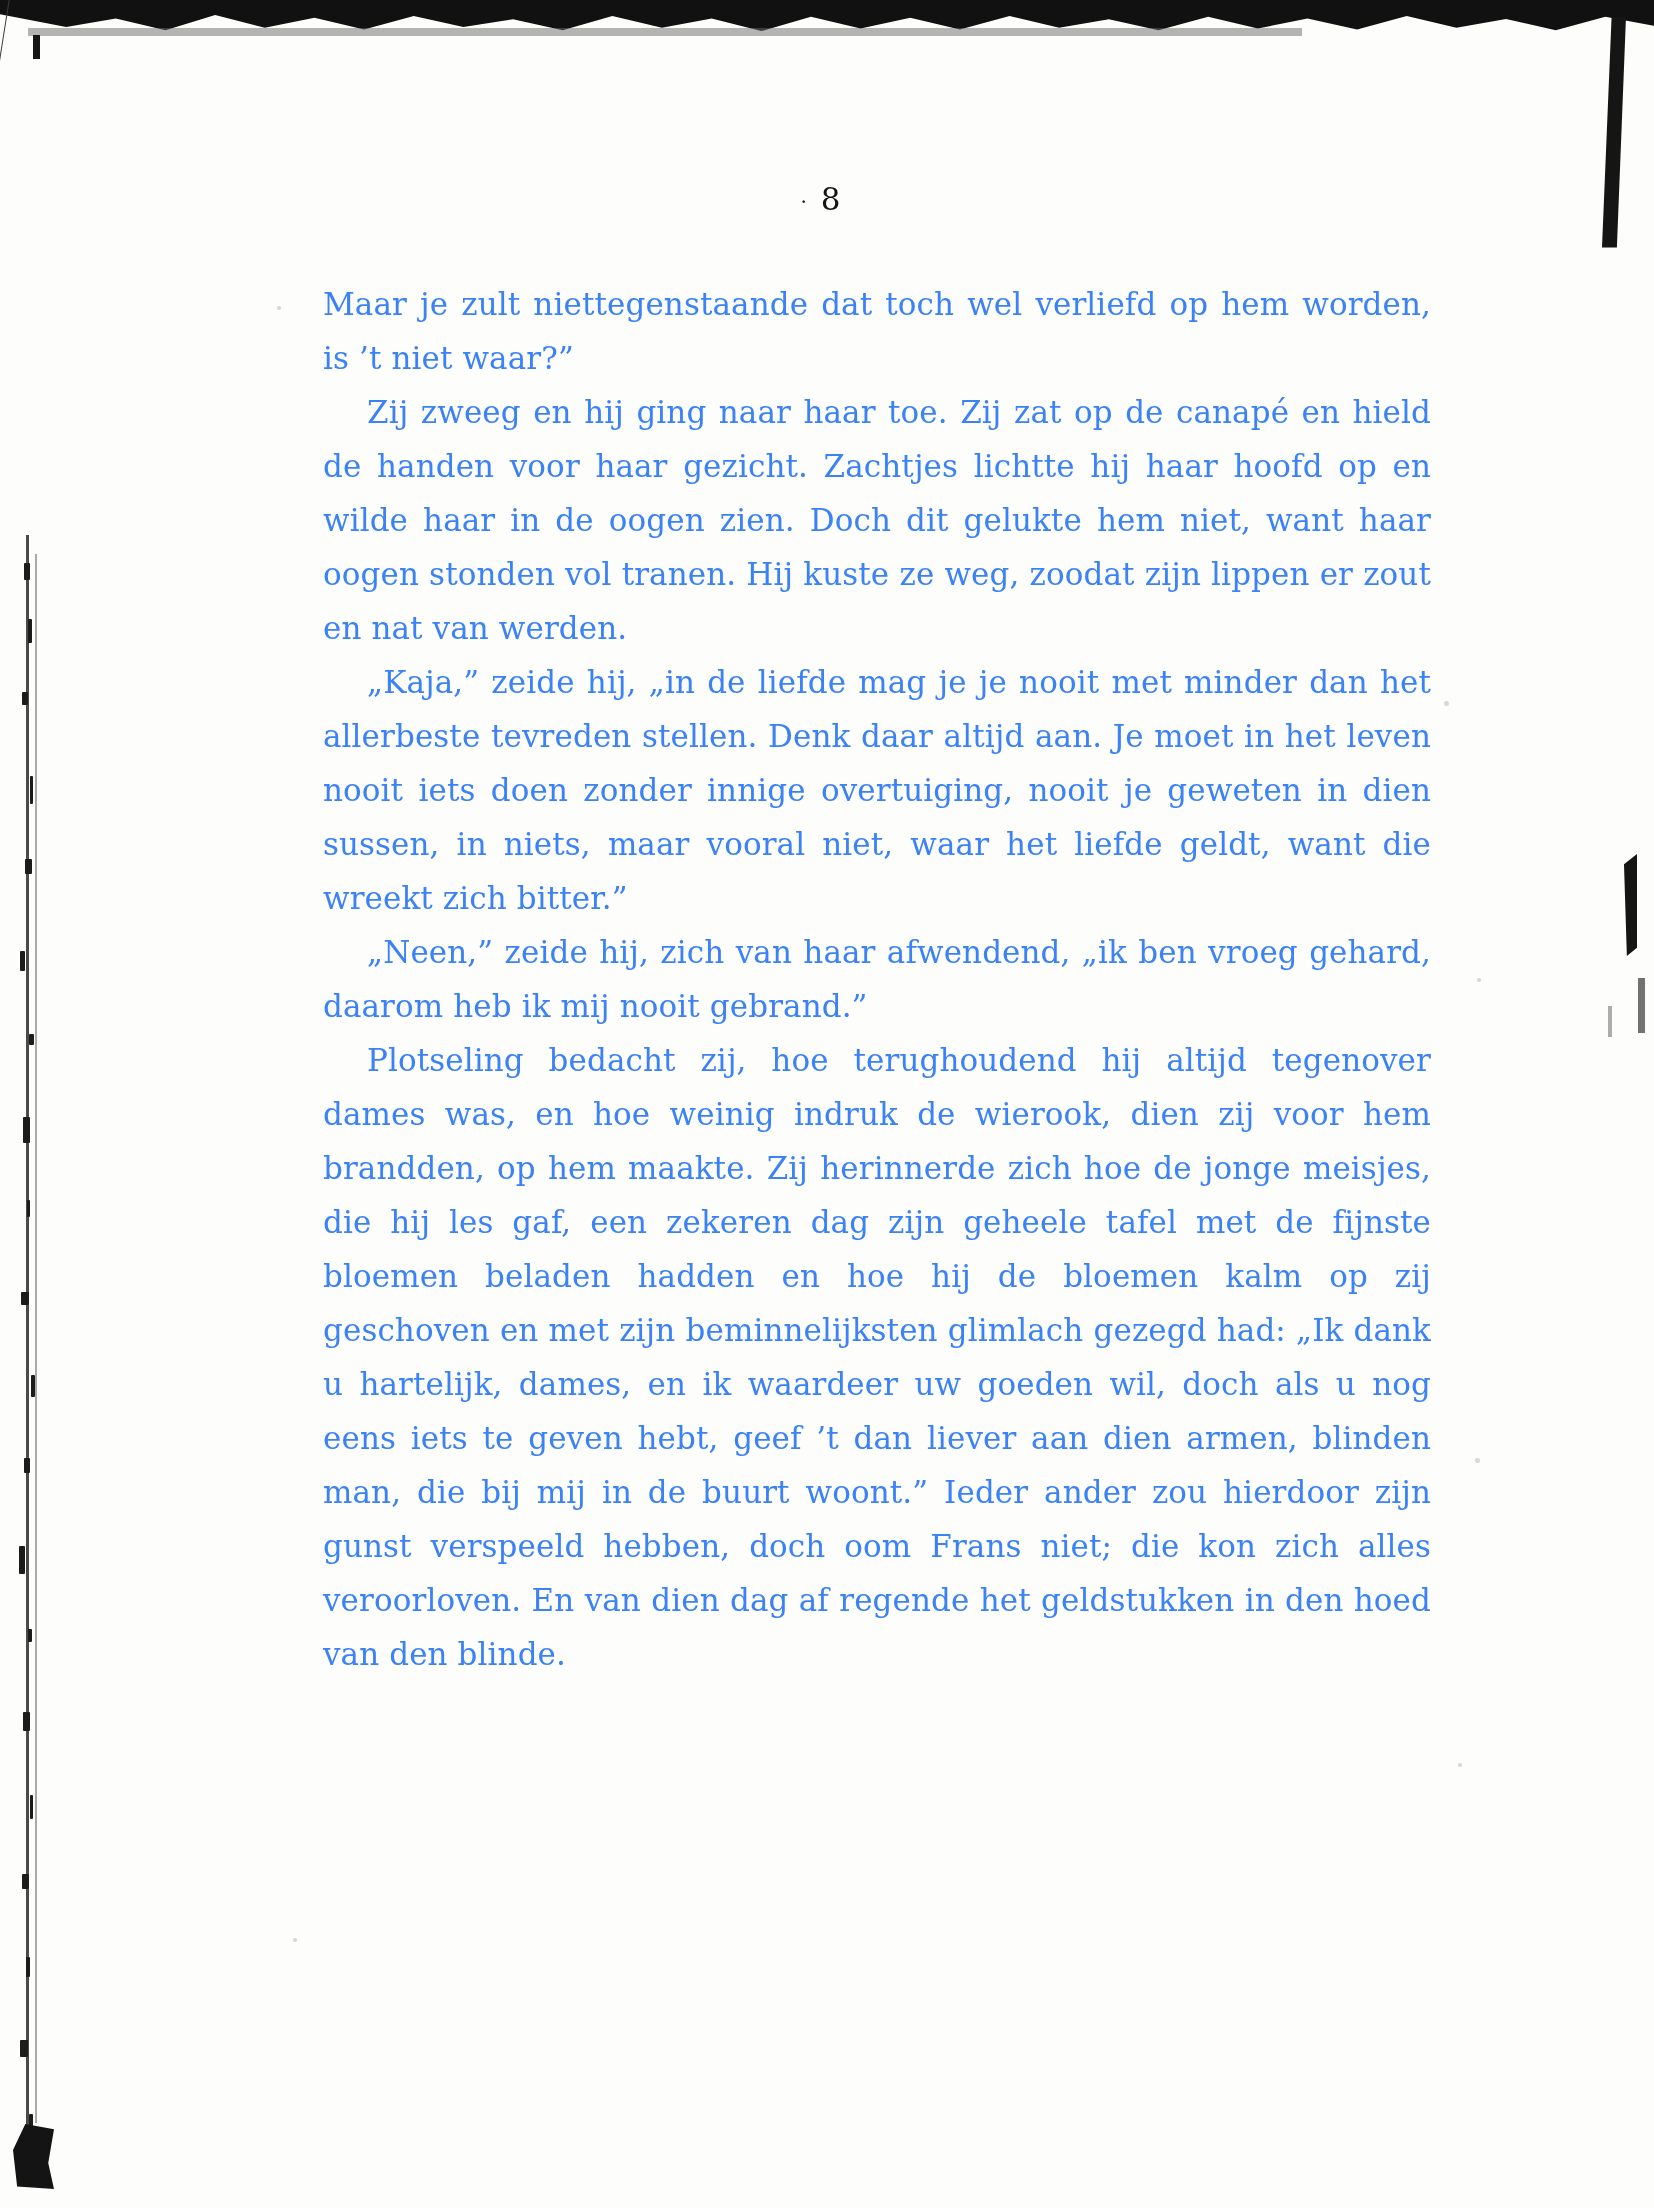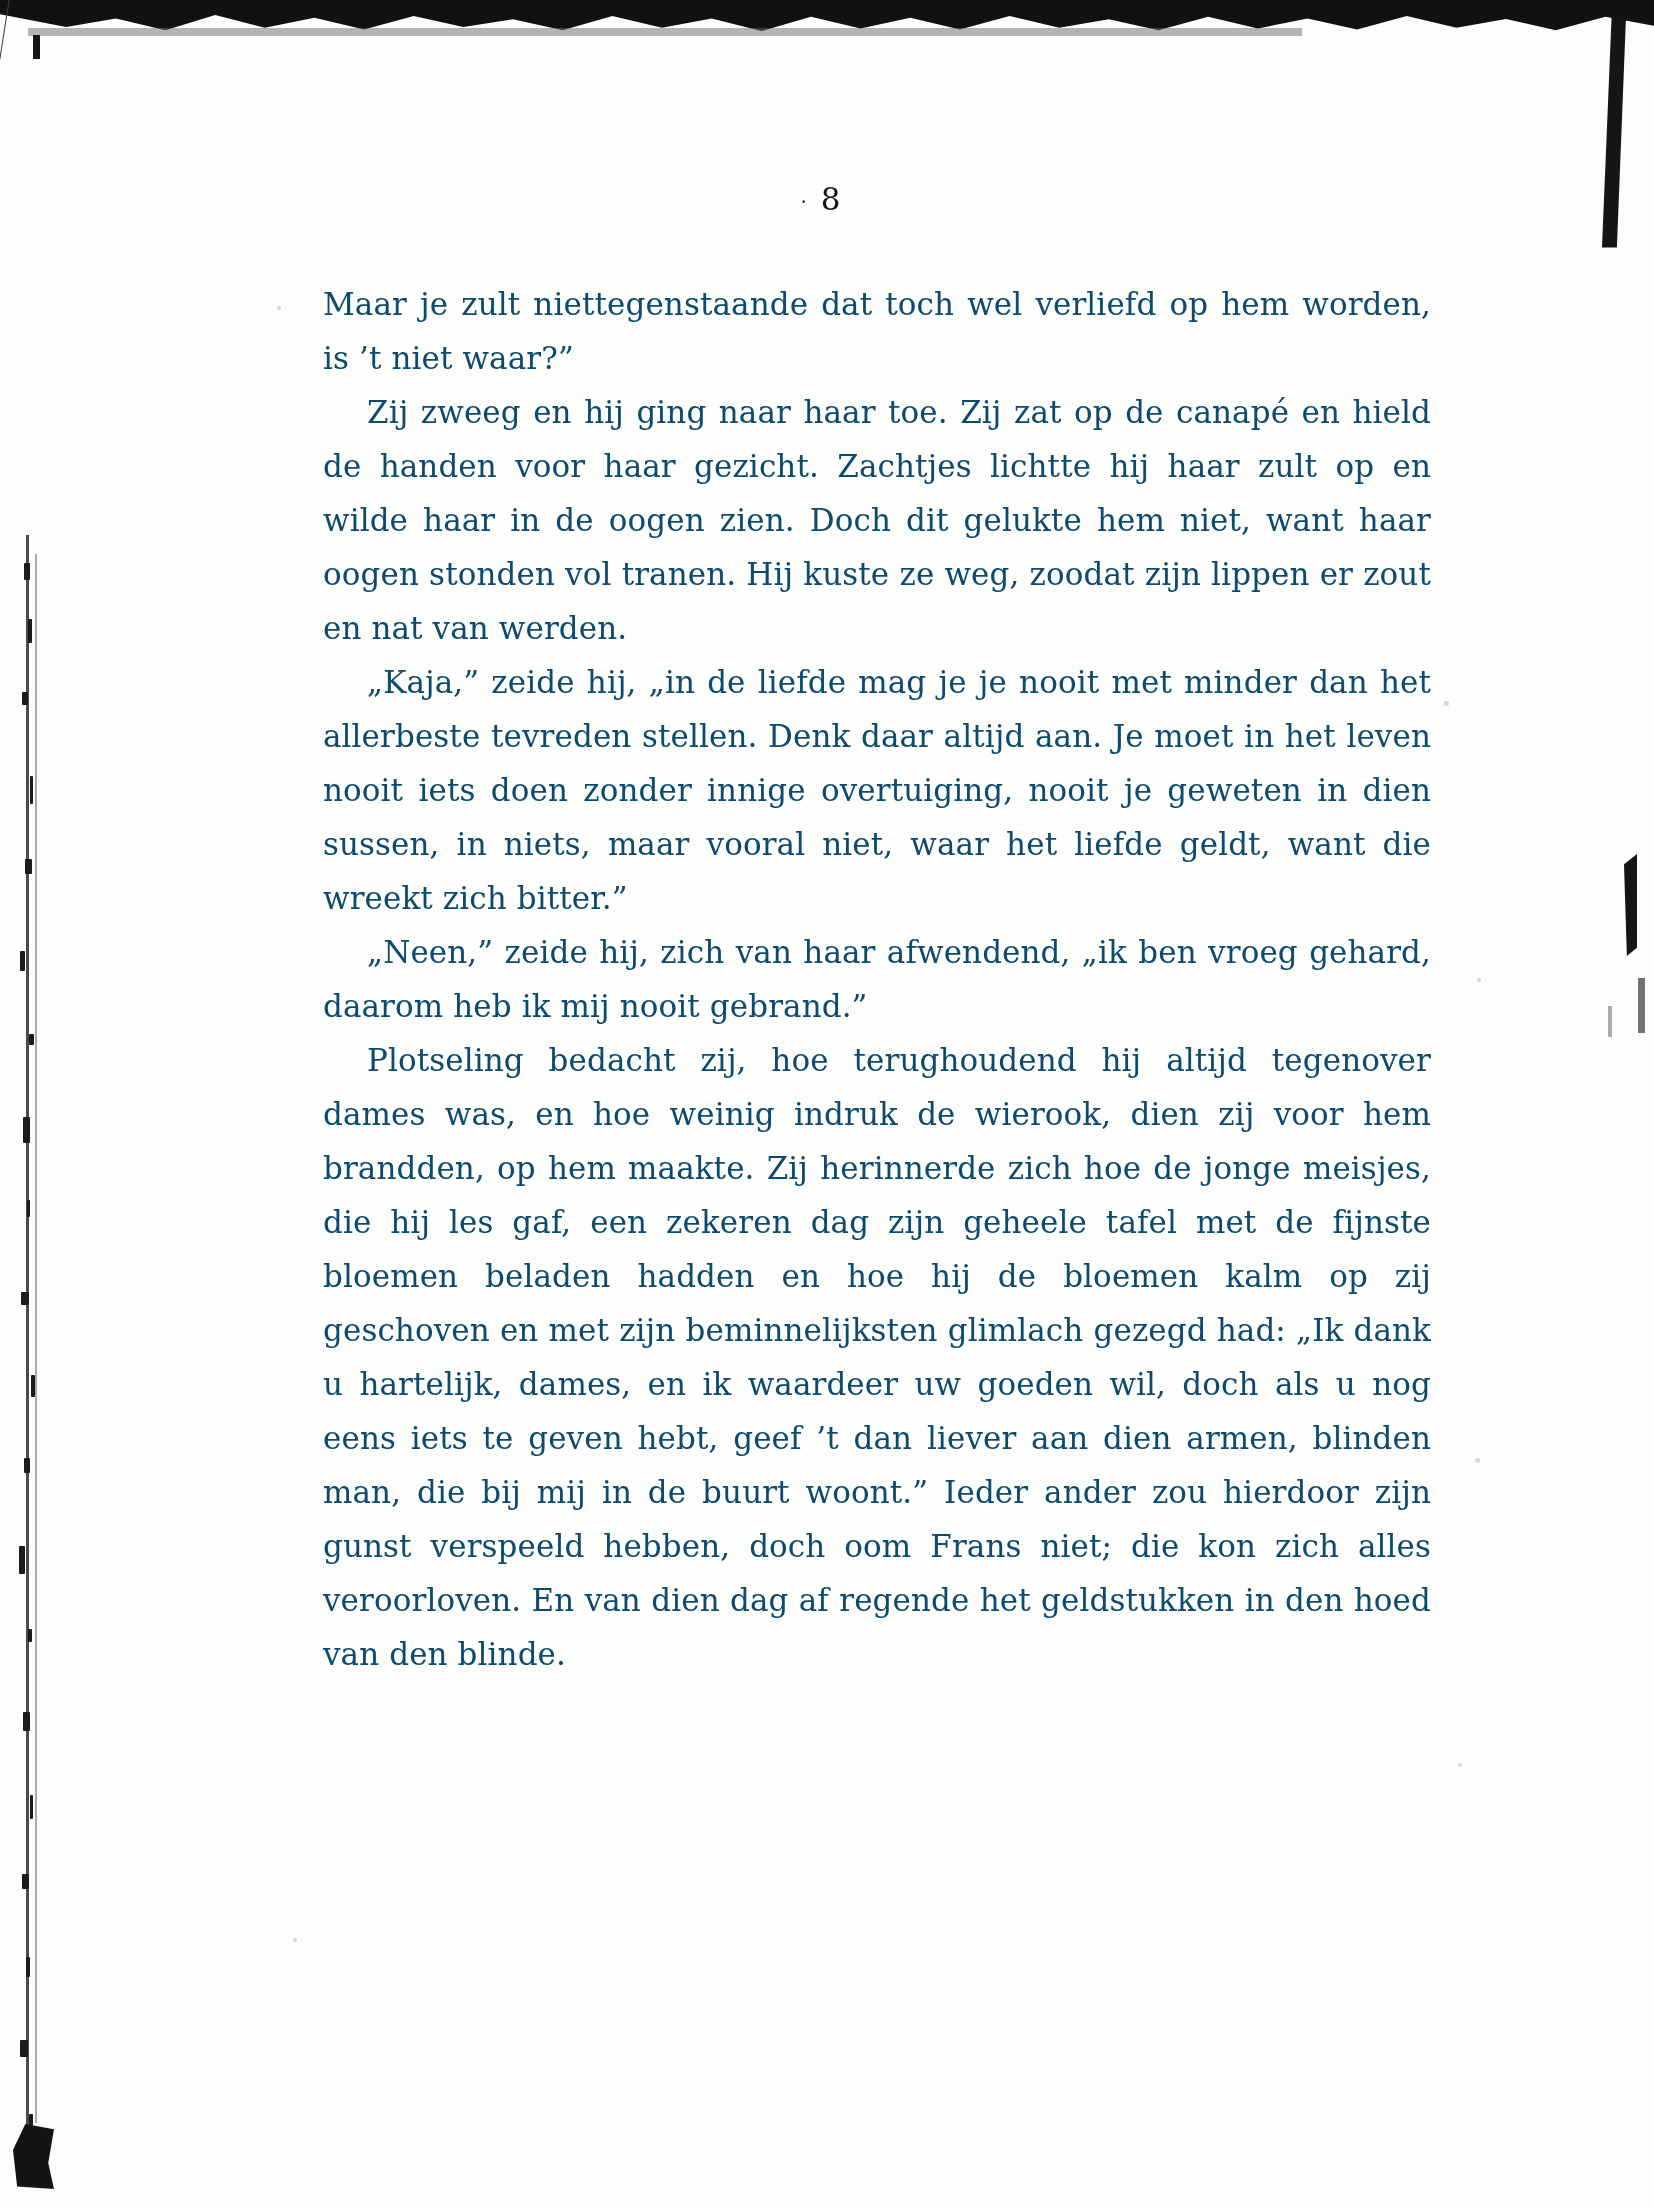--- a/index.html
+++ b/index.html
@@ -155,21 +155,21 @@
     left: -13px;
     top: -7.4px;
     font-size: 20px;
   }
 
   .text-body {
     position: absolute;
     top: 277px;
     left: 323px;
     width: 1108px;
-    color: #0c4a6e;
+    color: #3b82f6;
     font-size: 31px;
     line-height: 54px;
     text-align: justify;
     text-justify: inter-word;
     letter-spacing: 0.1px;
   }
   .text-body p {
     margin: 0;
     text-indent: 0;
   }
@@ -227,20 +227,20 @@
   <div class="speck" style="top:978px;left:1477px;width:3.7px;height:3.7px;"></div>
   <div class="speck" style="top:1458px;left:1475px;width:4.6px;height:4.6px;"></div>
   <div class="speck" style="top:1763px;left:1458px;width:3.7px;height:3.7px;"></div>
   <div class="speck" style="top:306px;left:277px;width:3.7px;height:3.7px;"></div>
   <div class="speck" style="top:1938px;left:293px;width:3.7px;height:3.7px;"></div>
 
   <div class="page-number"><span class="dot">.</span><span>8</span></div>
 
   <div class="text-body">
     <p>Maar je zult niettegenstaande dat toch wel verliefd op hem worden, is ’t niet waar?”</p>
-    <p class="indent">Zij zweeg en hij ging naar haar toe. Zij zat op de canapé en hield de handen voor haar gezicht. Zachtjes lichtte hij haar zult op en wilde haar in de oogen zien. Doch dit gelukte hem niet, want haar oogen stonden vol tranen. Hij kuste ze weg, zoodat zijn lippen er zout en nat van werden.</p>
+    <p class="indent">Zij zweeg en hij ging naar haar toe. Zij zat op de canapé en hield de handen voor haar gezicht. Zachtjes lichtte hij haar hoofd op en wilde haar in de oogen zien. Doch dit gelukte hem niet, want haar oogen stonden vol tranen. Hij kuste ze weg, zoodat zijn lippen er zout en nat van werden.</p>
     <p class="indent">„Kaja,” zeide hij, „in de liefde mag je je nooit met minder dan het allerbeste tevreden stellen. Denk daar altijd aan. Je moet in het leven nooit iets doen zonder innige overtuiging, nooit je geweten in dien sussen, in niets, maar vooral niet, waar het liefde geldt, want die wreekt zich bitter.”</p>
     <p class="indent">„Neen,” zeide hij, zich van haar afwendend, „ik ben vroeg gehard, daarom heb ik mij nooit gebrand.”</p>
     <p class="indent">Plotseling bedacht zij, hoe terughoudend hij altijd tegenover dames was, en hoe weinig indruk de wierook, dien zij voor hem brandden, op hem maakte. Zij herinnerde zich hoe de jonge meisjes, die hij les gaf, een zekeren dag zijn geheele tafel met de fijnste bloemen beladen hadden en hoe hij de bloemen kalm op zij geschoven en met zijn beminnelijksten glimlach gezegd had: „Ik dank u hartelijk, dames, en ik waardeer uw goeden wil, doch als u nog eens iets te geven hebt, geef ’t dan liever aan dien armen, blinden man, die bij mij in de buurt woont.” Ieder ander zou hierdoor zijn gunst verspeeld hebben, doch oom Frans niet; die kon zich alles veroorloven. En van dien dag af regende het geldstukken in den hoed van den blinde.</p>
   </div>
 
 </div>
 
 
 </body></html>

